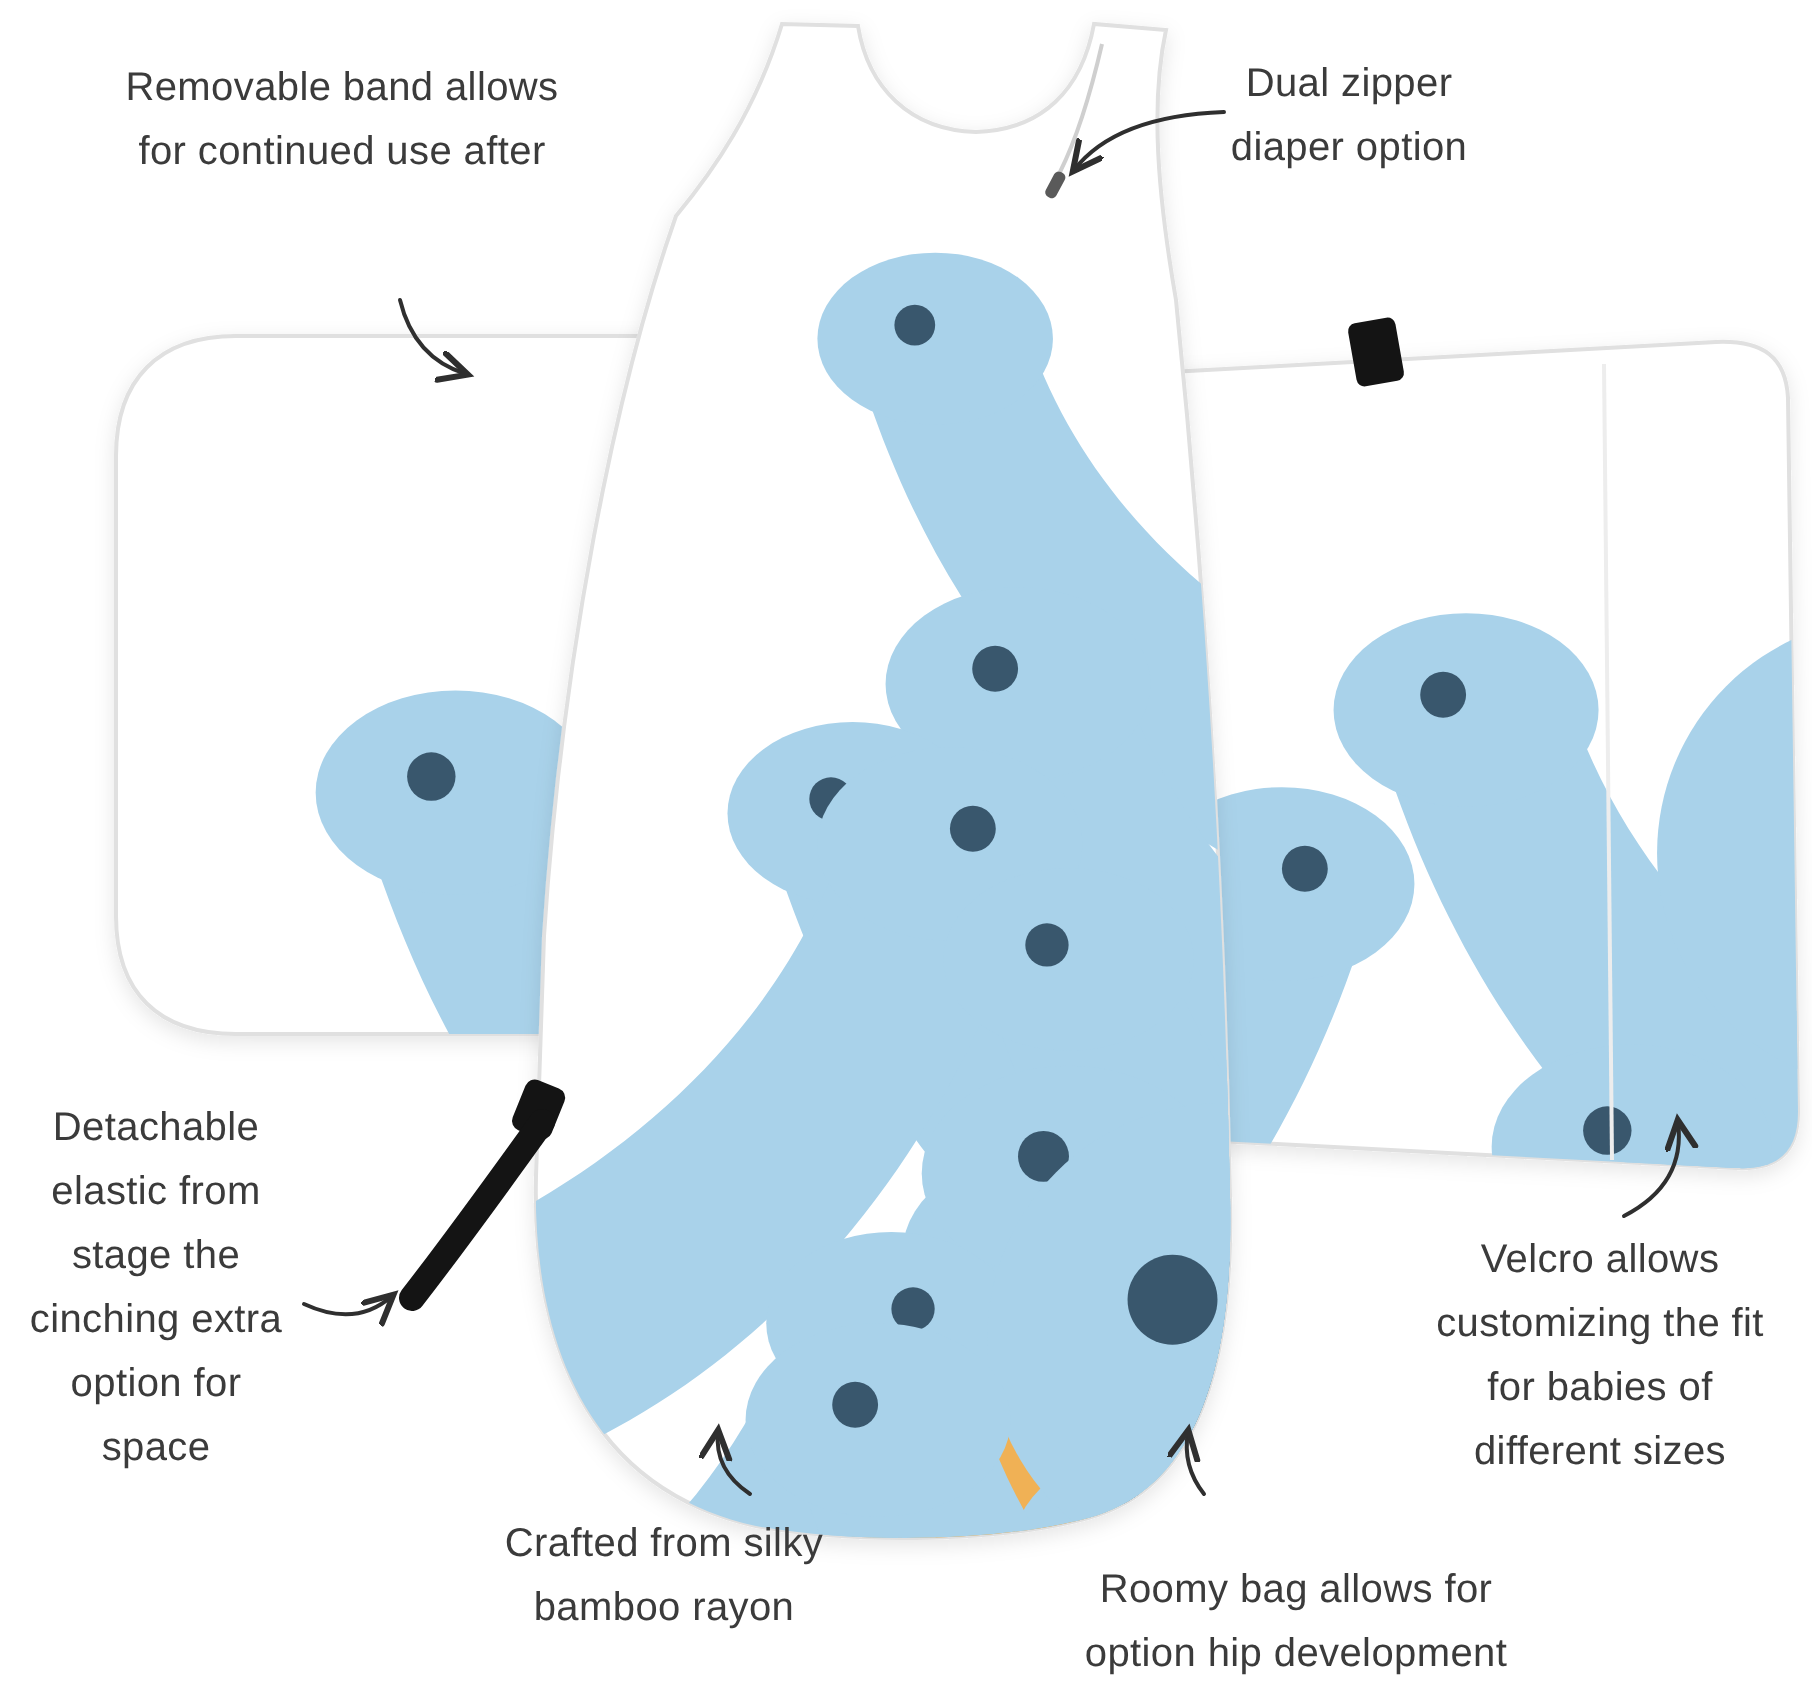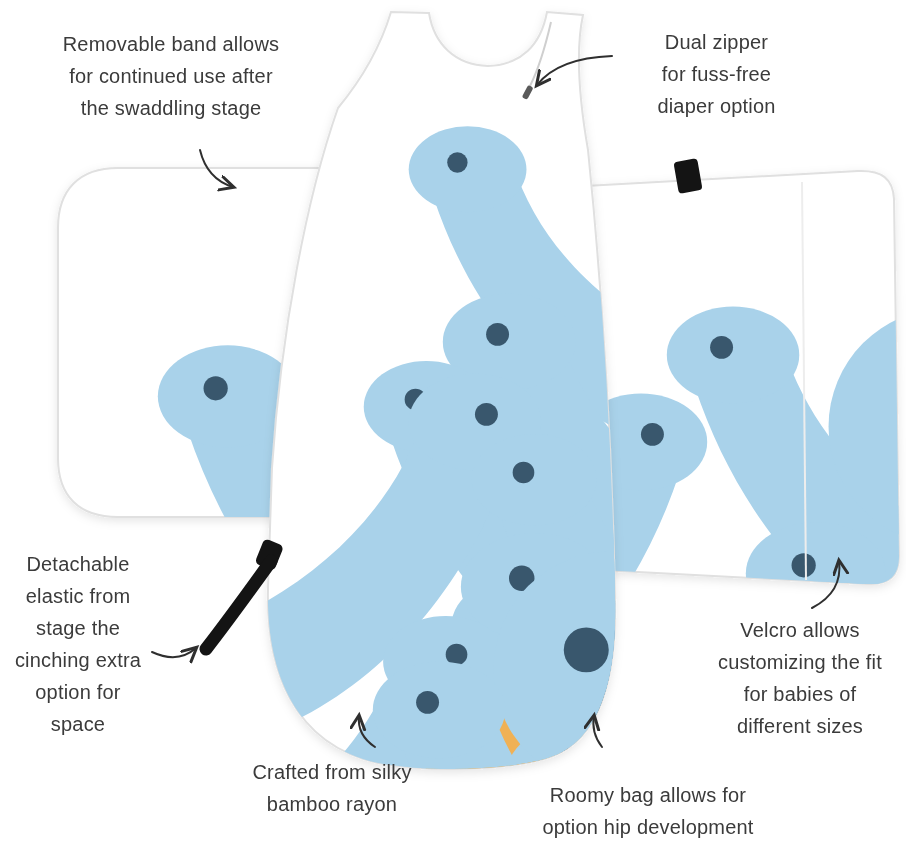--- a/index.html
+++ b/index.html
@@ -189,26 +189,24 @@
       <path class="arrow" d="M 152 652 Q 178 664 196 648" marker-end="url(#ah)"></path>
       <path class="arrow" d="M 812 608 Q 843 592 839 561" marker-end="url(#ah)"></path>
       <path class="arrow" d="M 375 747 Q 357 735 359 716" marker-end="url(#ah)"></path>
       <path class="arrow" d="M 602 747 Q 591 733 594 716" marker-end="url(#ah)"></path>
     </g>
   </svg>
 
   <div class="callout" style="left:30px; top:28px; width:282px">
     <span class="line">Removable band allows</span>
     <span class="line">for continued use after</span>
-    <span class="line">the swaddling stage</span>
-  </div>
-
-  <div class="callout" style="left:614px; top:26px; width:205px">
+  </div>
+
+  <div class="callout" style="left:572px; top:26px; width:205px">
     <span class="line">Dual zipper</span>
-    <span class="line">for fuss-free</span>
     <span class="line">diaper option</span>
   </div>
 
   <div class="callout" style="left:2px; top:548px; width:152px">
     <span class="line">Detachable</span>
     <span class="line">elastic from</span>
     <span class="line">stage the</span>
     <span class="line">cinching extra</span>
     <span class="line">option for</span>
     <span class="line">space</span>

